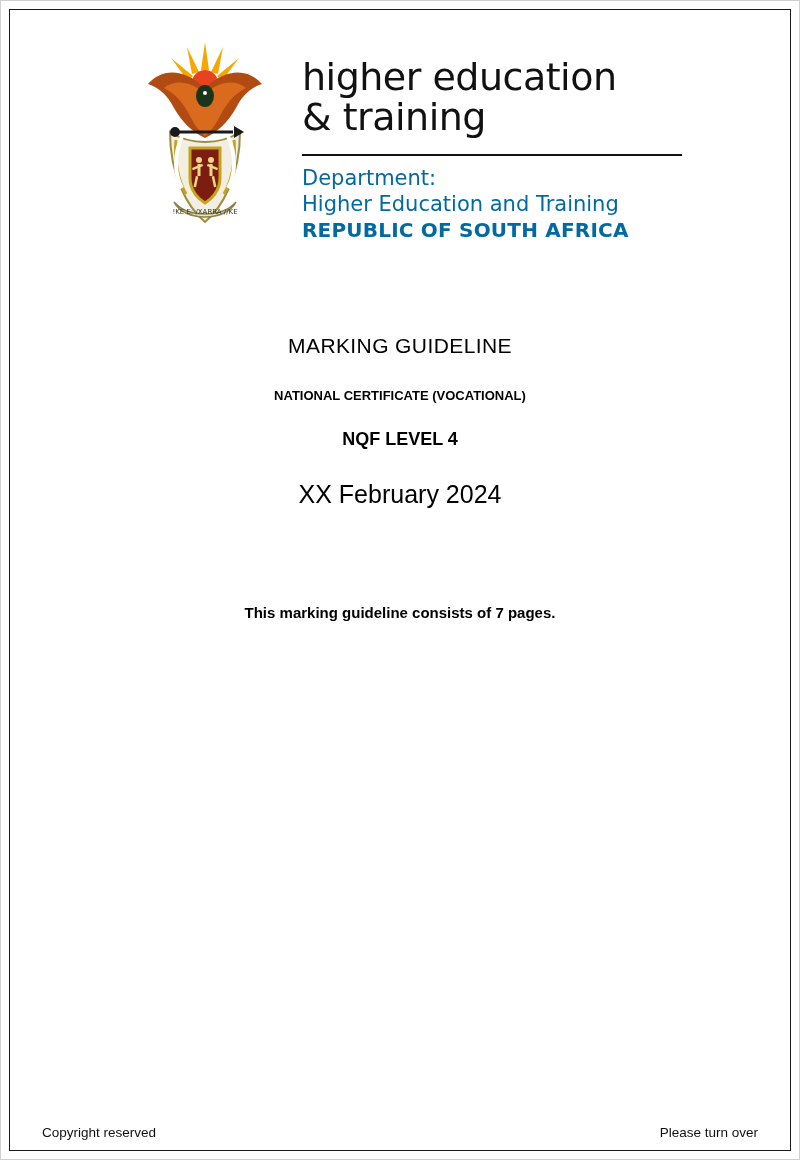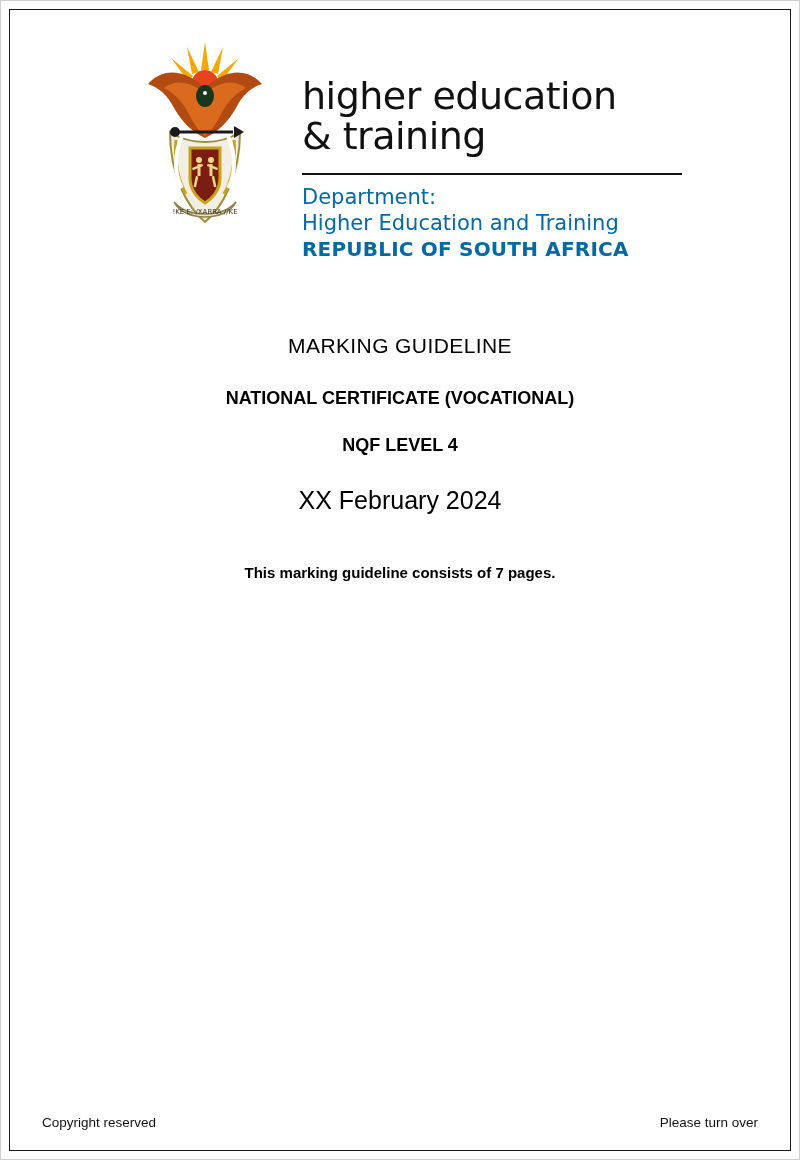--- a/index.html
+++ b/index.html
@@ -52,21 +52,20 @@
     padding-top: 22px;
     width: 380px;
   }
   .dept-title-1 {
     font-size: 38px;
     line-height: 38px;
     letter-spacing: -0.5px;
     font-weight: 400;
     color: #111;
     font-family: "DejaVu Sans", sans-serif;
-    margin-top: 19px;
   }
   .dept-title-2 {
     font-size: 38px;
     line-height: 42px;
     letter-spacing: -0.5px;
     font-weight: 400;
     color: #111;
     font-family: "DejaVu Sans", sans-serif;
     padding-bottom: 16px;
     border-bottom: 2.5px solid #111;
@@ -89,21 +88,21 @@
     text-align: center;
     margin-top: 88px;
   }
   .doc-title {
     font-size: 21px;
     font-weight: normal;
     letter-spacing: 0.4px;
     margin-bottom: 30px;
   }
   .subtitle-1 {
-    font-size: 18px;
+    font-size: 13px;
     font-weight: bold;
     margin-bottom: 26px;
   }
   .subject {
     font-size: 23.5px;
     font-weight: bold;
     line-height: 28px;
   }
   .level {
     font-size: 18px;
@@ -111,29 +110,29 @@
     margin-top: 15px;
   }
   .exam-date {
     font-size: 25px;
     font-weight: normal;
     margin-top: 30px;
   }
   .page-count {
     font-size: 15px;
     font-weight: bold;
-    margin-top: 49px;
+    margin-top: 95px;
   }
 
   
   .footer {
     position: absolute;
     left: 32px;
     right: 32px;
-    bottom: 20px;
+    bottom: 10px;
     display: flex;
     justify-content: space-between;
     font-size: 13.5px;
     color: #111;
   }
 </style>
 </head>
 <body>
 
 <div class="page">

